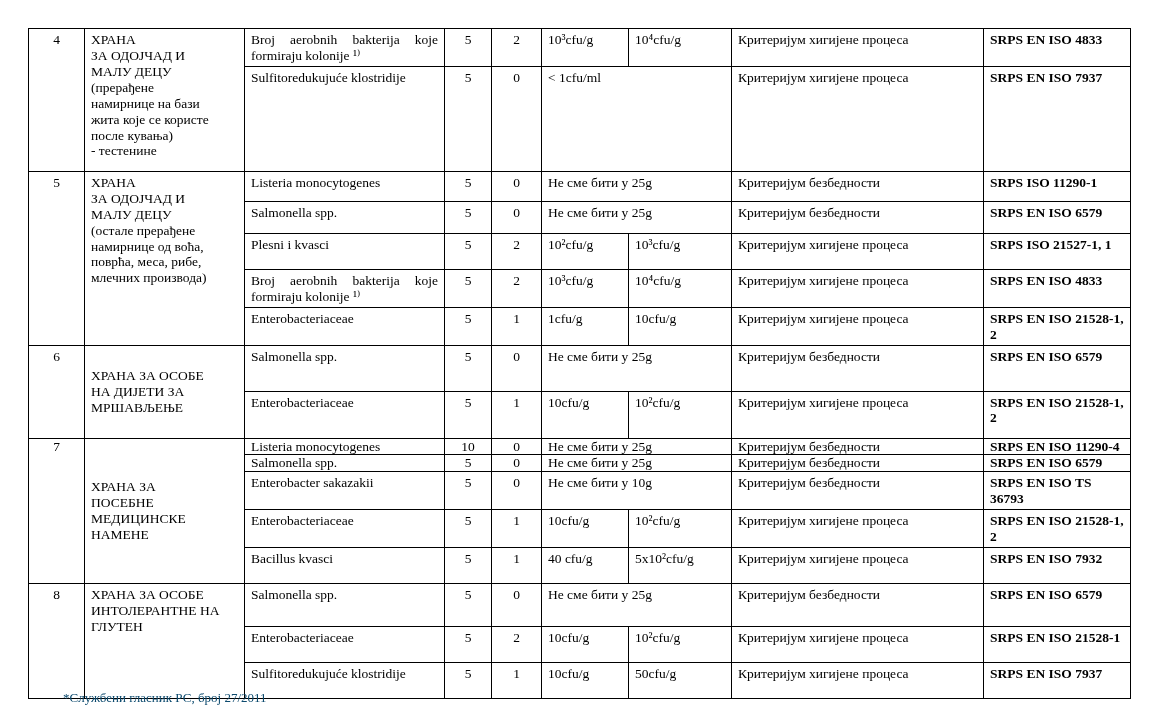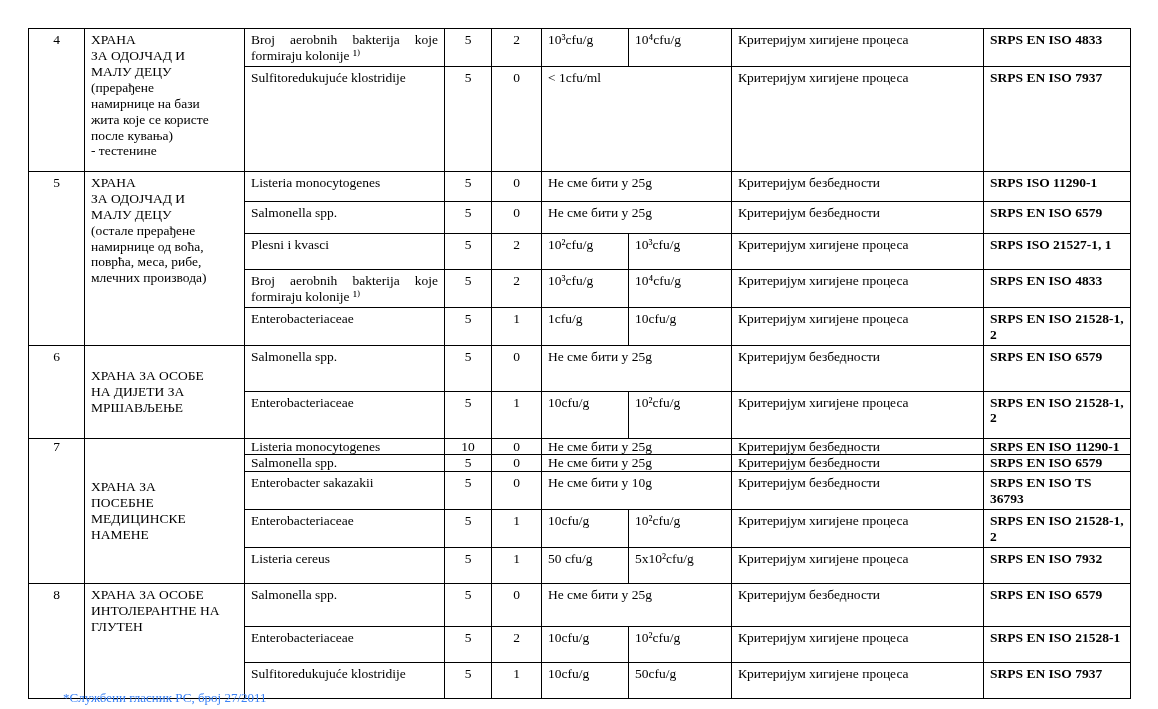--- a/index.html
+++ b/index.html
@@ -57,21 +57,21 @@
   }
   tr.tight td {
     padding-top: 0px;
     padding-bottom: 0px;
   }
   .footnote {
     position: absolute;
     left: 63px;
     top: 690px;
     font-size: 13px;
-    color: #3b82f6;
+    color: #0c4a6e;
   }
 </style>
 </head>
 <body>
 
 <div class="page">
 
   <table class="criteria">
     <colgroup>
       <col style="width:56px">
@@ -193,21 +193,21 @@
         <td class="num" rowspan="5">7</td>
         <td class="cat mid" rowspan="5">ХРАНА ЗА
 ПОСЕБНЕ
 МЕДИЦИНСКЕ
 НАМЕНЕ</td>
         <td class="org">Listeria monocytogenes</td>
         <td class="nc">10</td>
         <td class="nc">0</td>
         <td class="mv" colspan="2">Не сме бити у 25g</td>
         <td class="crit">Критеријум безбедности</td>
-        <td class="std">SRPS EN ISO 11290-1</td>
+        <td class="std">SRPS EN ISO 11290-4</td>
       </tr>
       <tr class="tight" style="height:16px">
         <td class="org">Salmonella spp.</td>
         <td class="nc">5</td>
         <td class="nc">0</td>
         <td class="mv" colspan="2">Не сме бити у 25g</td>
         <td class="crit">Критеријум безбедности</td>
         <td class="std">SRPS EN ISO 6579</td>
       </tr>
       <tr style="height:30px">
@@ -223,24 +223,24 @@
         <td class="org">Enterobacteriaceae</td>
         <td class="nc">5</td>
         <td class="nc">1</td>
         <td class="mv">10cfu/g</td>
         <td class="mv">10²cfu/g</td>
         <td class="crit">Критеријум хигијене процеса</td>
         <td class="std">SRPS EN ISO 21528-1,
 2</td>
       </tr>
       <tr style="height:36px">
-        <td class="org">Listeria cereus</td>
-        <td class="nc">5</td>
-        <td class="nc">1</td>
-        <td class="mv">50 cfu/g</td>
+        <td class="org">Bacillus kvasci</td>
+        <td class="nc">5</td>
+        <td class="nc">1</td>
+        <td class="mv">40 cfu/g</td>
         <td class="mv">5x10²cfu/g</td>
         <td class="crit">Критеријум хигијене процеса</td>
         <td class="std">SRPS EN ISO 7932</td>
       </tr>
 
       <tr style="height:43px">
         <td class="num" rowspan="3">8</td>
         <td class="cat" rowspan="3">ХРАНА ЗА ОСОБЕ
 ИНТОЛЕРАНТНЕ НА
 ГЛУТЕН</td>

